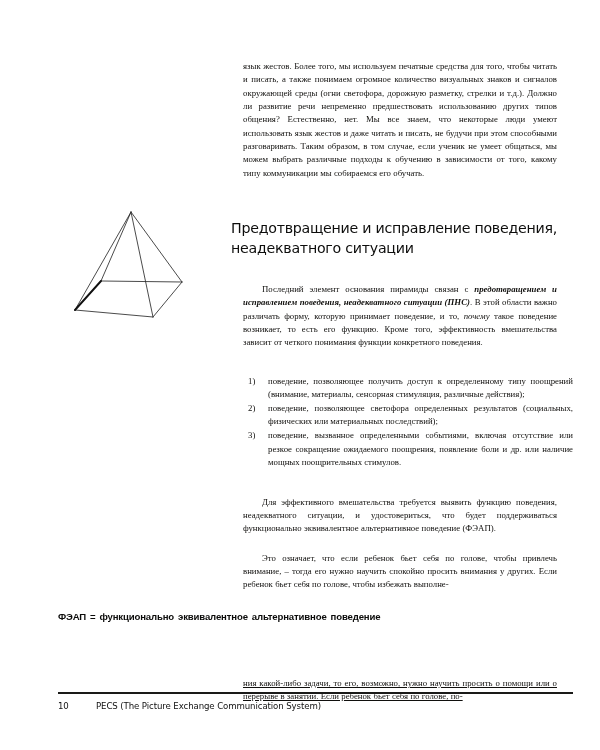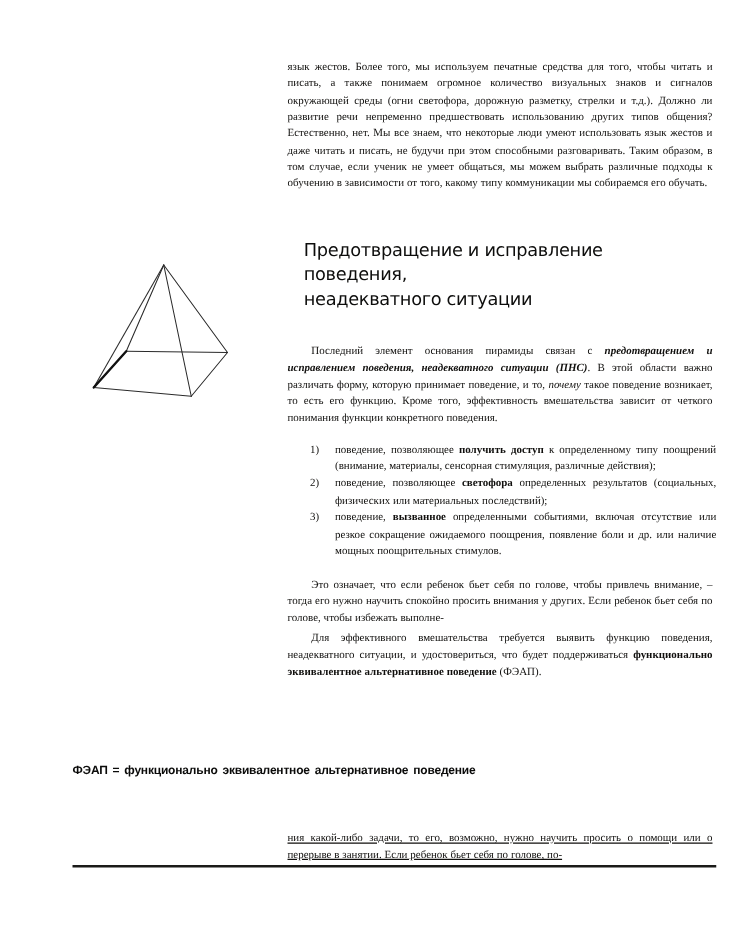--- a/index.html
+++ b/index.html
@@ -36,37 +36,37 @@
 
   
   .text-column {
     position: absolute;
     left: 227px;
     top: 44px;
     width: 346px;
   }
 
   p.body {
-    margin: 3px;
+    margin: 16px;
     font-size: 8.75px;
     line-height: 13.35px;
     text-align: justify;
     text-justify: inter-word;
     letter-spacing: 0.01px;
     word-spacing: 0.1px;
   }
   p.body.indent { text-indent: 19px; }
 
-  .bold { font-weight: bold; }
+  .bold { font-weight: normal; }
   .ital { font-style: italic; }
   .bolditalic { font-weight: bold; font-style: italic; }
 
   
   h2.section-heading {
-    margin: 16px;
+    margin: 4px;
     font-family: "DejaVu Sans", sans-serif;
     font-weight: 400;
     font-size: 14.2px;
     line-height: 19.5px;
     letter-spacing: -0.25px;
     color: #0d0d0c;
     text-align: left;
   }
 
   .gap-before-heading { height: 19px; }
@@ -203,29 +203,33 @@
       <li>
         <span class="marker">2)</span><span>поведение, позволяющее </span><span class="bold">светофора</span><span> определенных результатов (социальных, физических или материальных последствий);</span>
       </li>
       <li>
         <span class="marker">3)</span><span>поведение, </span><span class="bold">вызванное</span><span> определенными событиями, включая отсутствие или резкое сокращение ожидаемого поощрения, появление боли и др. или наличие мощных поощрительных стимулов.</span>
       </li>
     </ol>
 
     <div class="gap-para"></div>
 
+    <p class="body indent"><span>Для эффективного вмешательства требуется выявить функцию поведения, неадекватного ситуации, и удостовериться, что будет поддерживаться </span><span class="bold">функционально эквивалентное альтернативное поведение</span><span> (ФЭАП).</span></p>
+
     <p class="body indent"><span>Это означает, что если ребенок бьет себя по голове, чтобы привлечь внимание, – тогда его нужно научить спокойно просить внимания у других. Если ребенок бьет себя по голове, чтобы избежать выполне-</span></p>
-
-    <p class="body indent"><span>Для эффективного вмешательства требуется выявить функцию поведения, неадекватного ситуации, и удостовериться, что будет поддерживаться </span><span class="bold">функционально эквивалентное альтернативное поведение</span><span> (ФЭАП).</span></p>
 
   </div>
 
   <div class="callout">
     <span>ФЭАП = функционально эквивалентное альтернативное поведение</span>
   </div>
 
   <div class="text-column-lower">
     <p class="body"><span>ния какой-либо задачи, то его, возможно, нужно научить просить о помощи или о перерыве в занятии. Если ребенок бьет себя по голове, по-</span></p>
   </div>
 
   <div class="footer-rule"></div>
+  <div class="footer">
+    <span class="page-number">10</span>
+    <span class="book-title">PECS (The Picture Exchange Communication System)</span>
+  </div>
 
 </div>
 
 </body></html>

